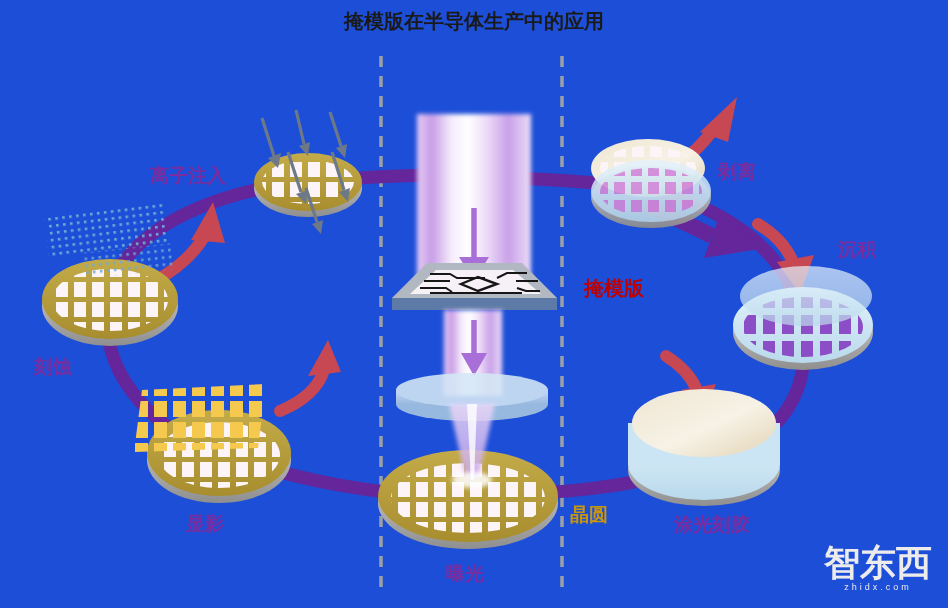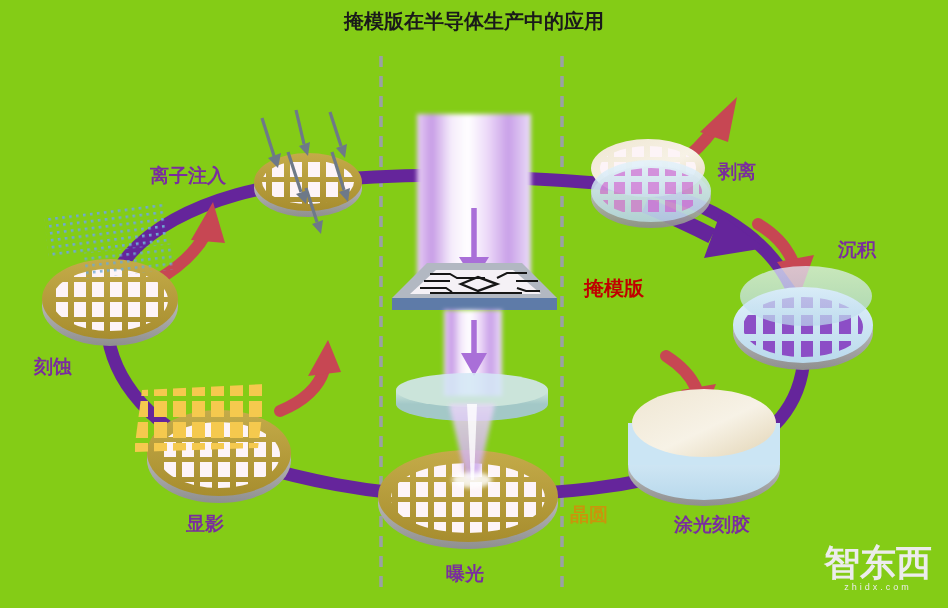--- a/index.html
+++ b/index.html
@@ -1,17 +1,17 @@
 <!DOCTYPE html>
 <html style="--title-black: #1a1a1a; --label-purple: #7a2d9e; --mask-red: #c00000; --gold-label: #c8960c; --band-purple: #65259b; --arrow-red: #c74753; --arrow-gray: #6e7988; --dash-gray: #9aa0a6; --wafer-gold: #b79f3c; --wafer-blue: #c9e3f2; --wafer-beige: #e7dbc2; --square-white: #fdf4f7; --square-yellow: #f5c94e; --square-magenta: #d089da; --square-purple: #8c4ec6; --dots-blue: #6fa9d4; --beam-purple: #d9b4ef; --lens-blue: #bfd9ec; --watermark-gray: #ececec;"><head>
 <meta charset="utf-8">
 <style>
   html,body{margin:0;padding:0;background:#ffffff;}
   .stage{
-    position:relative;width:948px;height:608px;background:#84cc16;overflow:hidden;
+    position:relative;width:948px;height:608px;background:#1d4ed8;overflow:hidden;
     font-family:"Liberation Sans","DejaVu Sans",sans-serif;
   }
   svg{display:block}
   text{font-family:"Liberation Sans","DejaVu Sans",sans-serif;}
   .title-text{font-size:20px;font-weight:bold;fill:var(--title-black);}
   .lbl{font-size:19px;font-weight:bold;fill:var(--label-purple);}
   .lbl-red{font-size:20px;font-weight:bold;fill:var(--mask-red);}
   .lbl-gold{font-size:19px;font-weight:bold;fill:var(--gold-label);}
   .dash{stroke:var(--dash-gray);stroke-width:3.5;stroke-dasharray:11 9;fill:none;}
   .band{stroke:var(--band-purple);stroke-width:13;fill:none;}

